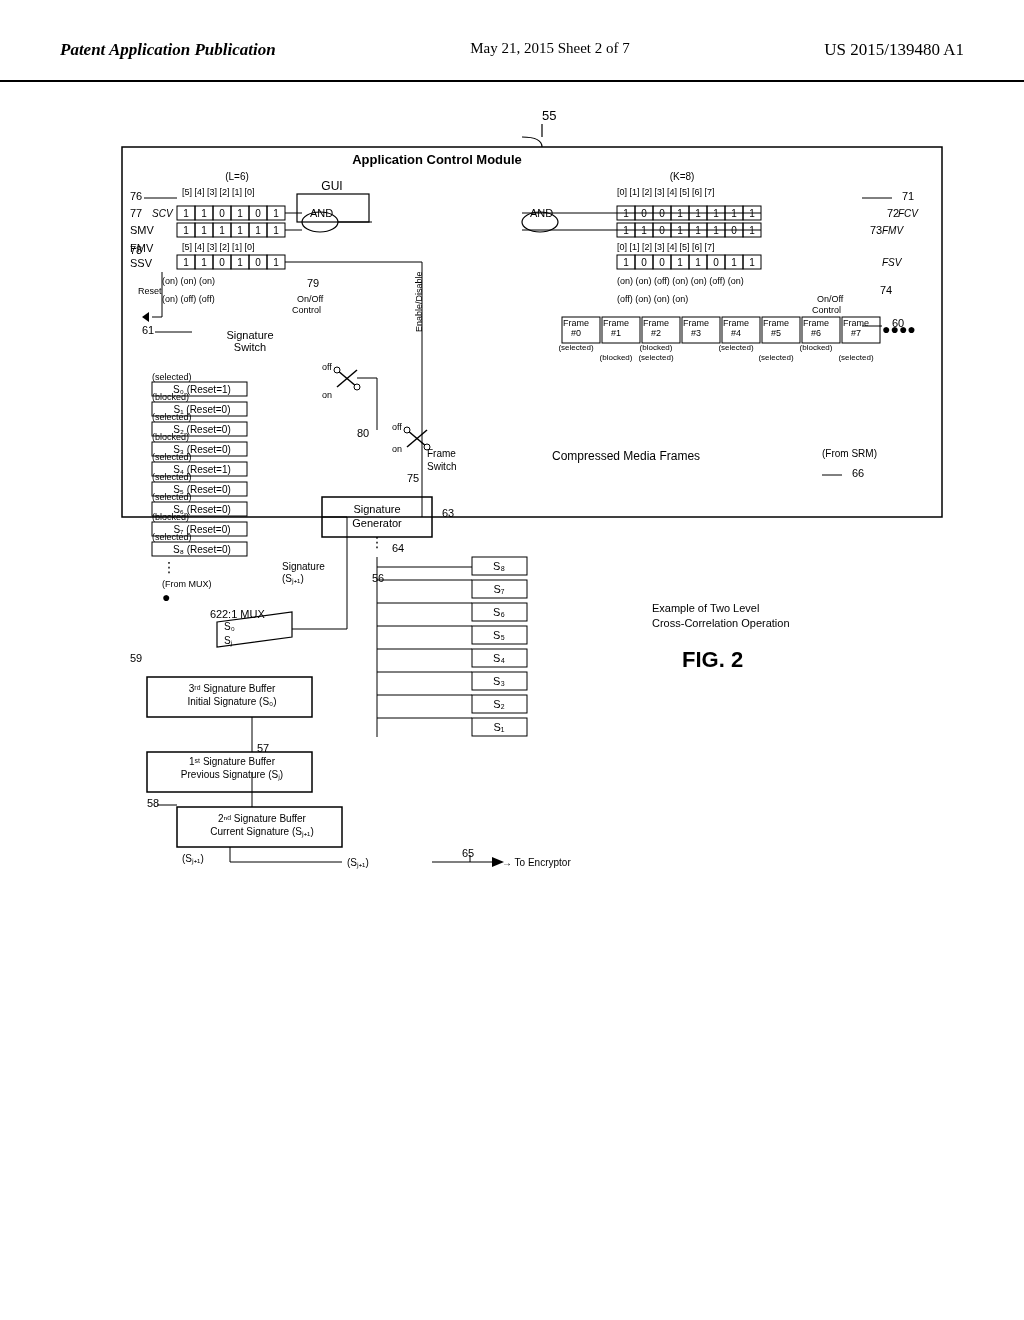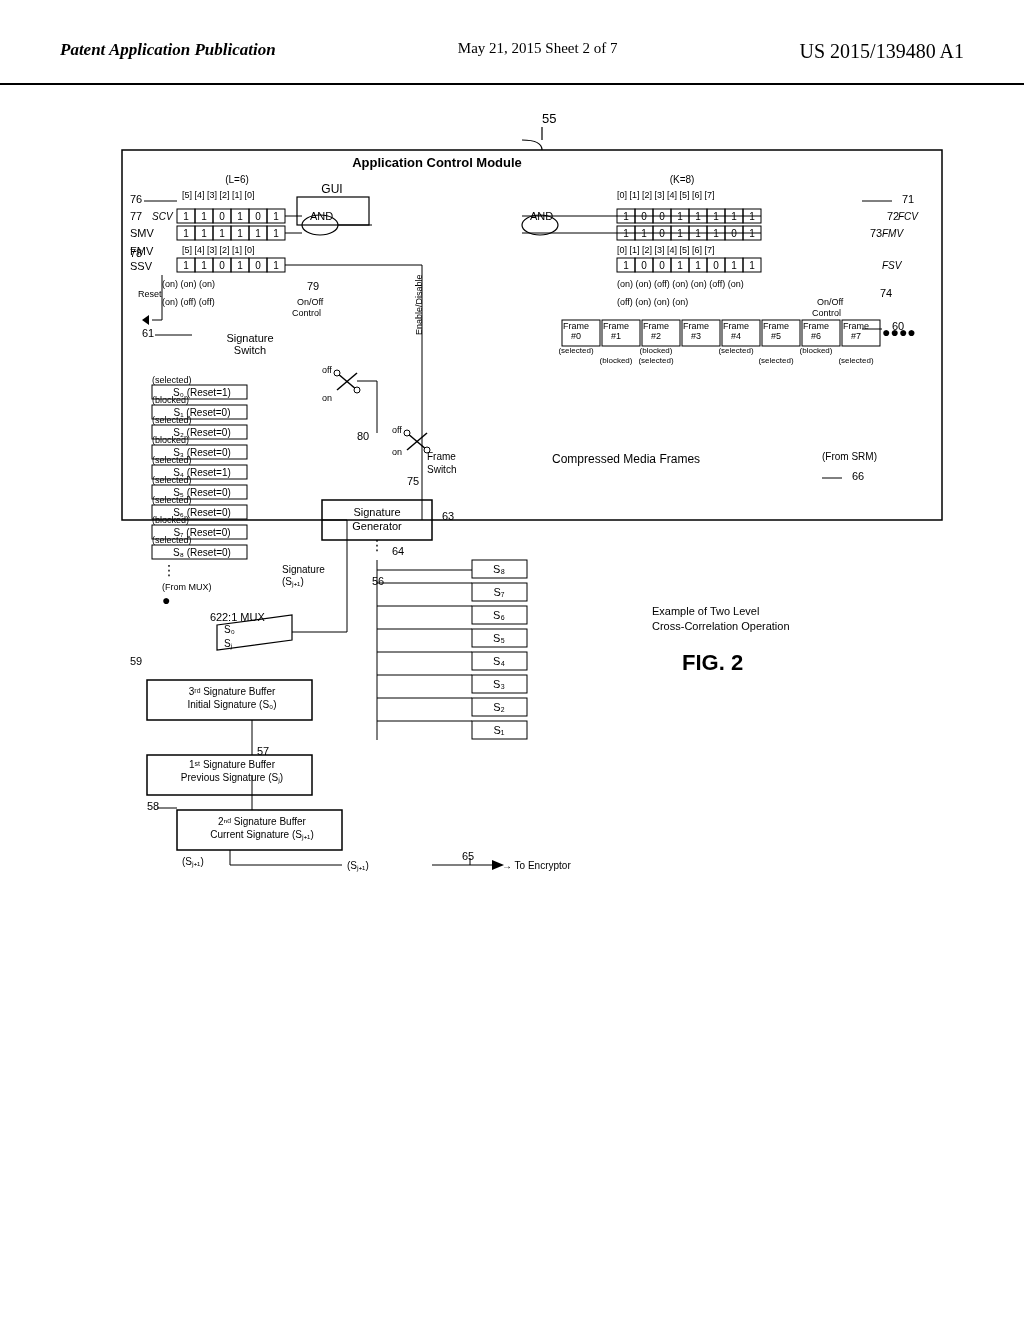--- a/index.html
+++ b/index.html
@@ -28,21 +28,21 @@
     .header-left {
       font-size: 17px;
       font-weight: bold;
       font-style: italic;
     }
     .header-center {
       font-size: 15px;
       text-align: center;
     }
     .header-right {
-      font-size: 20px;
+      font-size: 17px;
     }
     .diagram-container {
       padding: 20px 50px 20px 50px;
       position: relative;
       text-decoration: underline;
     }
   </style>
 </head>
 <body>
 

